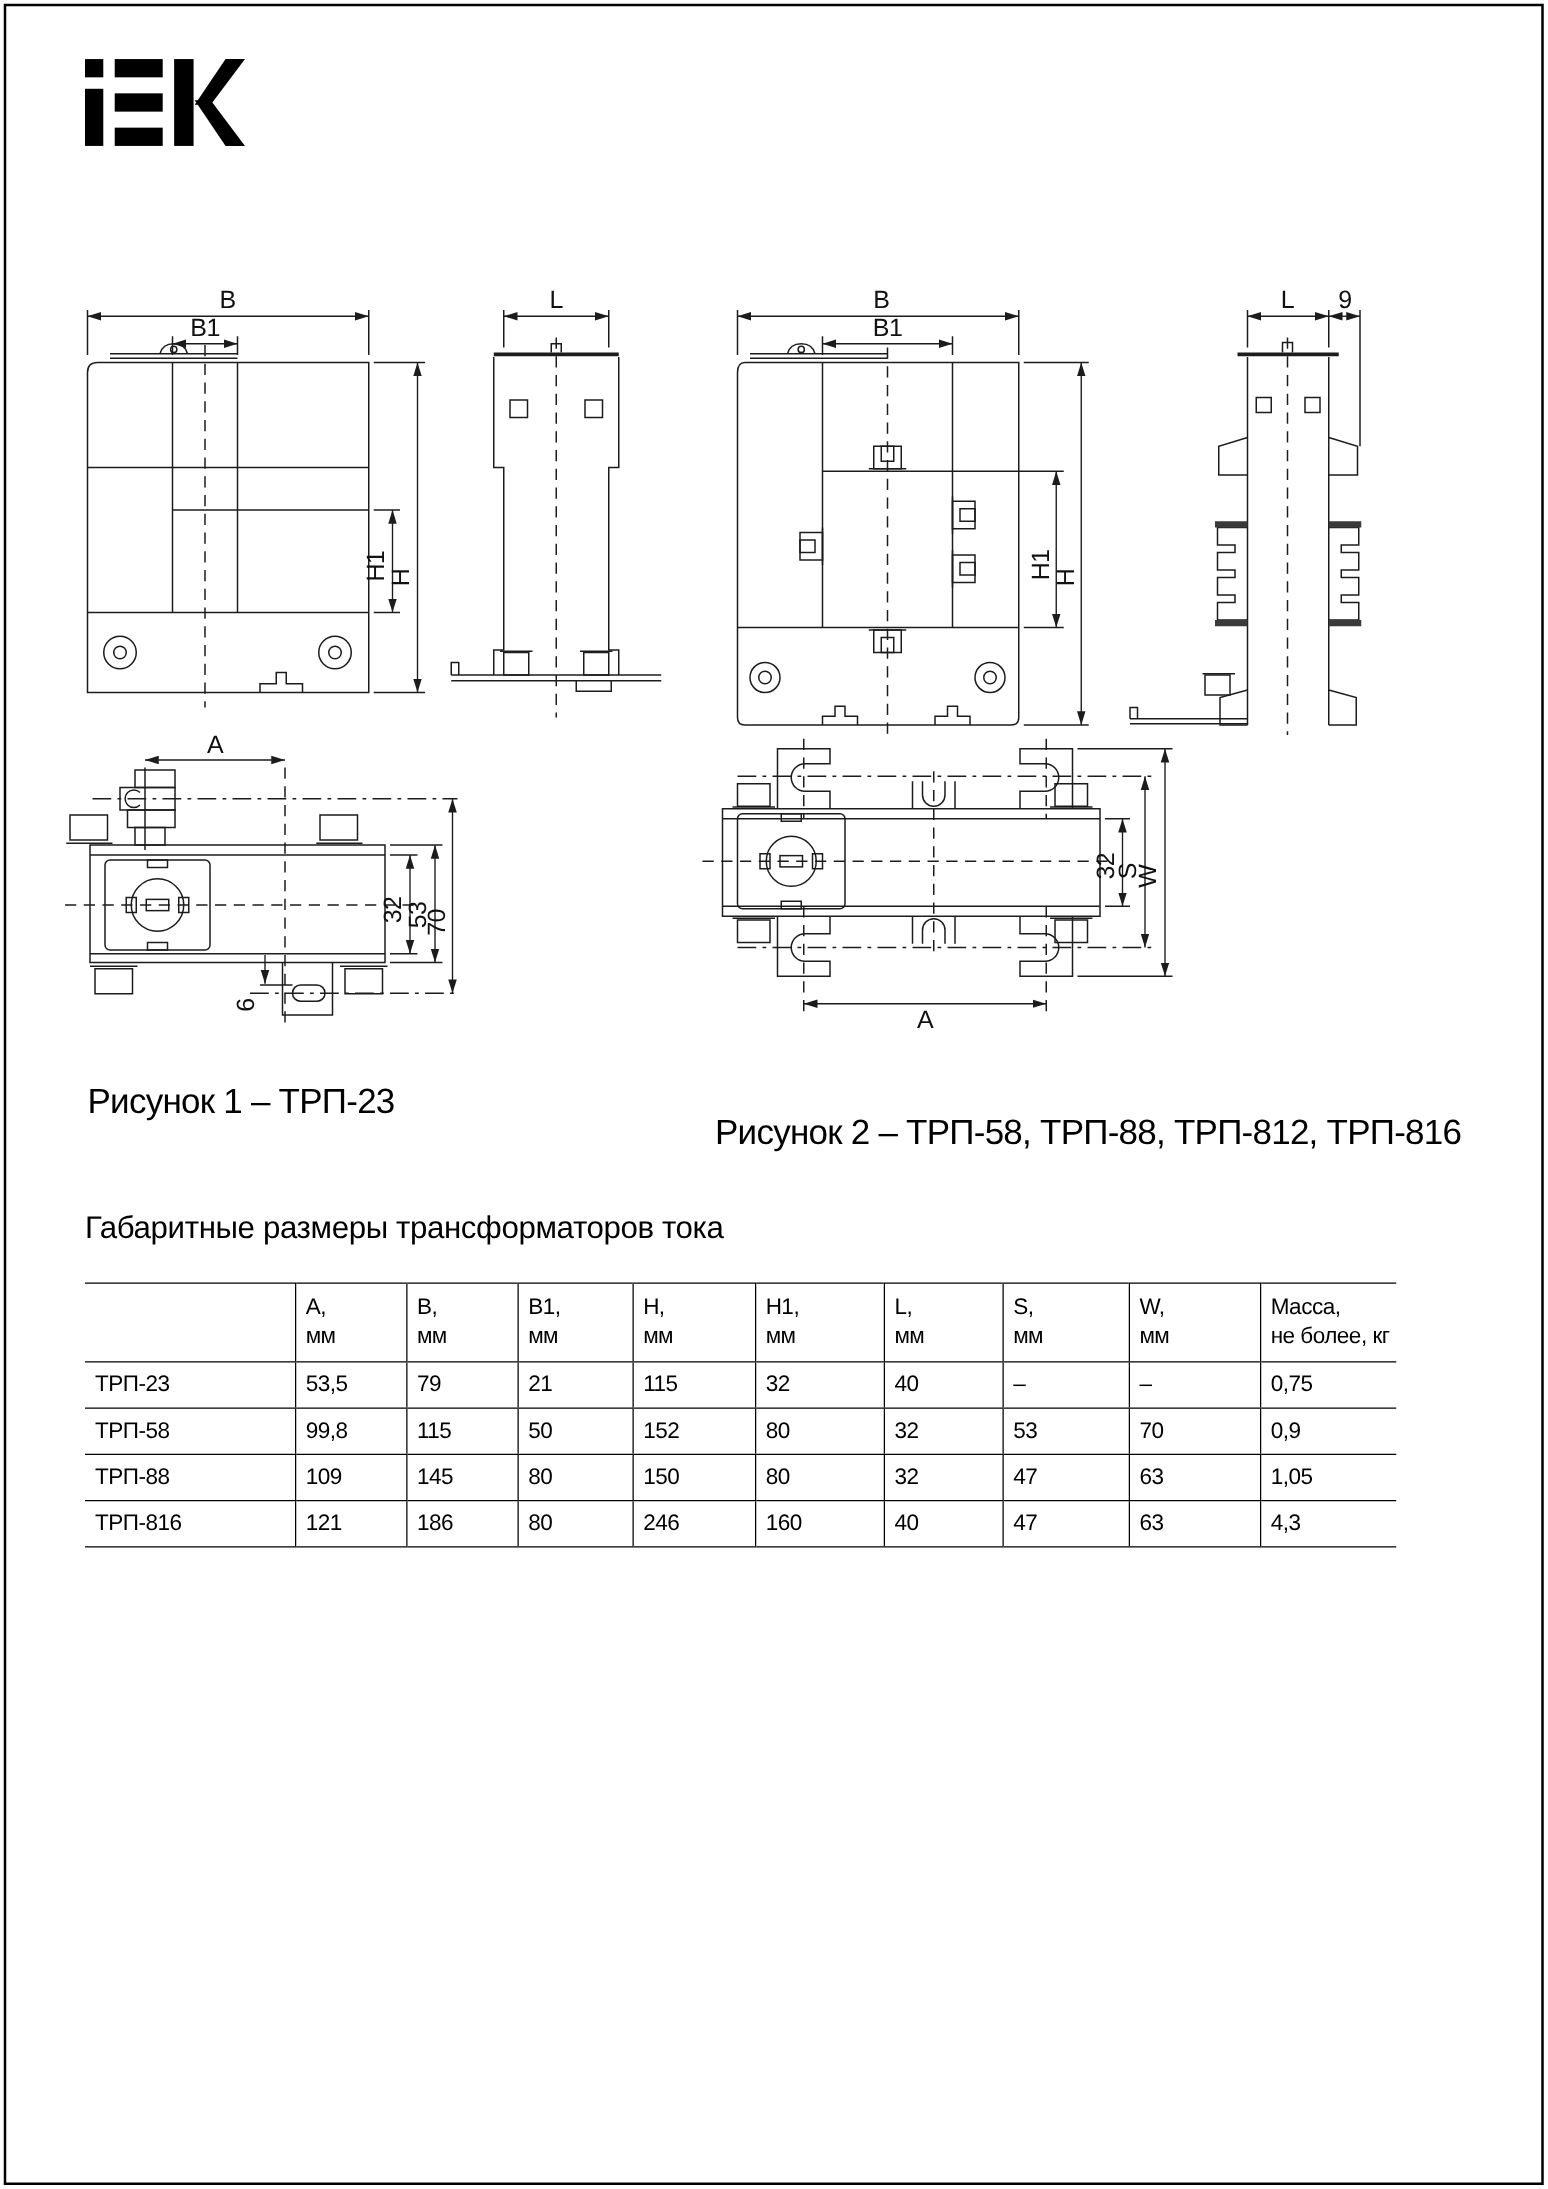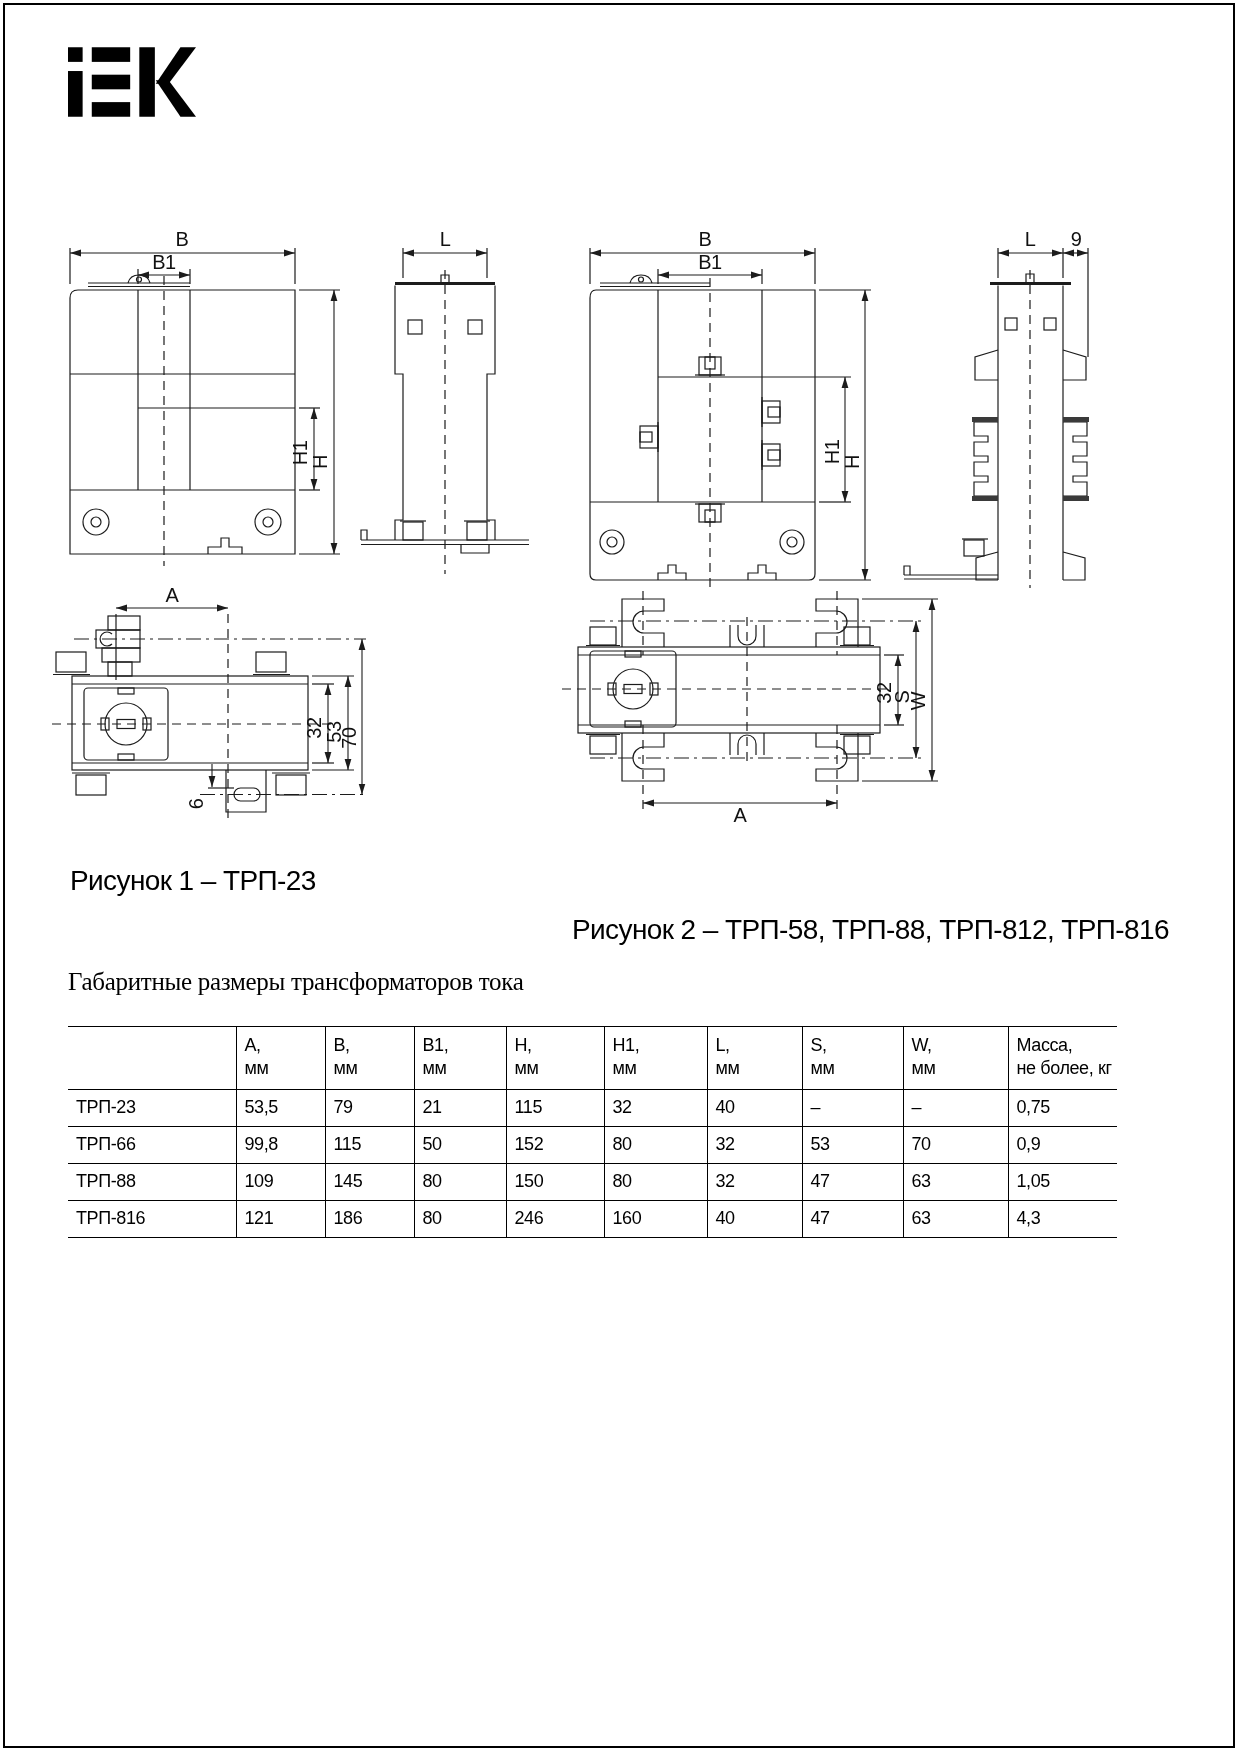--- a/index.html
+++ b/index.html
@@ -12,21 +12,21 @@
   .abs { position:absolute; }
   svg { overflow:visible; display:block; }
   svg .ln  { fill:none; stroke:#1c1c1c; stroke-width:1.2; }
   svg .thk { fill:none; stroke:#1c1c1c; stroke-width:3; }
   svg .dash{ stroke-dasharray:9 6; }
   svg .dd  { stroke-dasharray:15 5 3 5; }
   svg .dim { fill:none; stroke:#1c1c1c; stroke-width:1.1; }
   svg .cap { fill:#3a3a3a; stroke:none; }
   svg text { font:20px "Liberation Sans", sans-serif; fill:#111; letter-spacing:-0.5px; }
   .caption { font-size:28px; letter-spacing:-0.6px; white-space:nowrap; }
-  .title   { font-size:25px; letter-spacing:-0.3px;font-family:Liberation Serif, serif; }
+  .title   { font-size:25px; letter-spacing:-0.3px; }
   table { border-collapse:collapse; table-layout:fixed; width:1049px;
           border-top:1.6px solid #000; }
   th, td { border-left:1.1px solid #000; text-align:left; vertical-align:top;
            font-size:18px; letter-spacing:-0.4px; overflow:hidden; }
   th:first-child, td:first-child { border-left:none;margin-top:48px; }
   thead th { white-space:pre-line; padding:7px 4px 8px 8px; line-height:1.3;
              border-bottom:1.6px solid #000; font-weight:normal; }
   tbody td { padding:7px 4px 8px 8px; border-bottom:1.6px solid #000; height:37px; }
   .sr { position:absolute; width:1px; height:1px; overflow:hidden; clip-path:inset(50%); }
 </style>
@@ -335,21 +335,21 @@
     <line class="dim" x1="372" y1="14" x2="372" y2="196" marker-start="url(#ar6)" marker-end="url(#ar6)"></line>
     <line class="dim" x1="83" y1="218" x2="277" y2="218" marker-start="url(#ar6)" marker-end="url(#ar6)"></line>
   </g>
   <text x="331" y="108" text-anchor="middle" transform="rotate(-90 331 108)">32</text>
   <text x="349" y="112" text-anchor="middle" transform="rotate(-90 349 112)">S</text>
   <text x="365" y="116" text-anchor="middle" transform="rotate(-90 365 116)">W</text>
   <text x="180" y="237" text-anchor="middle">A</text>
 </svg>
 
 <div class="abs caption" style="left:70px;top:865px">Рисунок 1 – ТРП-23</div>
-<div class="abs caption" style="left:572px;top:914px">Рисунок 2 – ТРП-58, ТРП-88, ТРП-812, ТРП-816</div>
+<div class="abs caption" style="left:572px;top:890px">Рисунок 2 – ТРП-58, ТРП-88, ТРП-812, ТРП-816</div>
 
 <div class="abs title" style="left:68px;top:968px">Габаритные размеры трансформаторов тока</div>
 
 <div class="abs" style="left:68px;top:1026px">
   <table>
     <colgroup>
       <col style="width:168px">
         <col style="width:89px">
         <col style="width:89px">
         <col style="width:92px">
@@ -390,21 +390,21 @@
           <td>79</td>
           <td>21</td>
           <td>115</td>
           <td>32</td>
           <td>40</td>
           <td>–</td>
           <td>–</td>
           <td>0,75</td>
         </tr>
         <tr>
-          <td>ТРП-66</td>
+          <td>ТРП-58</td>
           <td>99,8</td>
           <td>115</td>
           <td>50</td>
           <td>152</td>
           <td>80</td>
           <td>32</td>
           <td>53</td>
           <td>70</td>
           <td>0,9</td>
         </tr>

